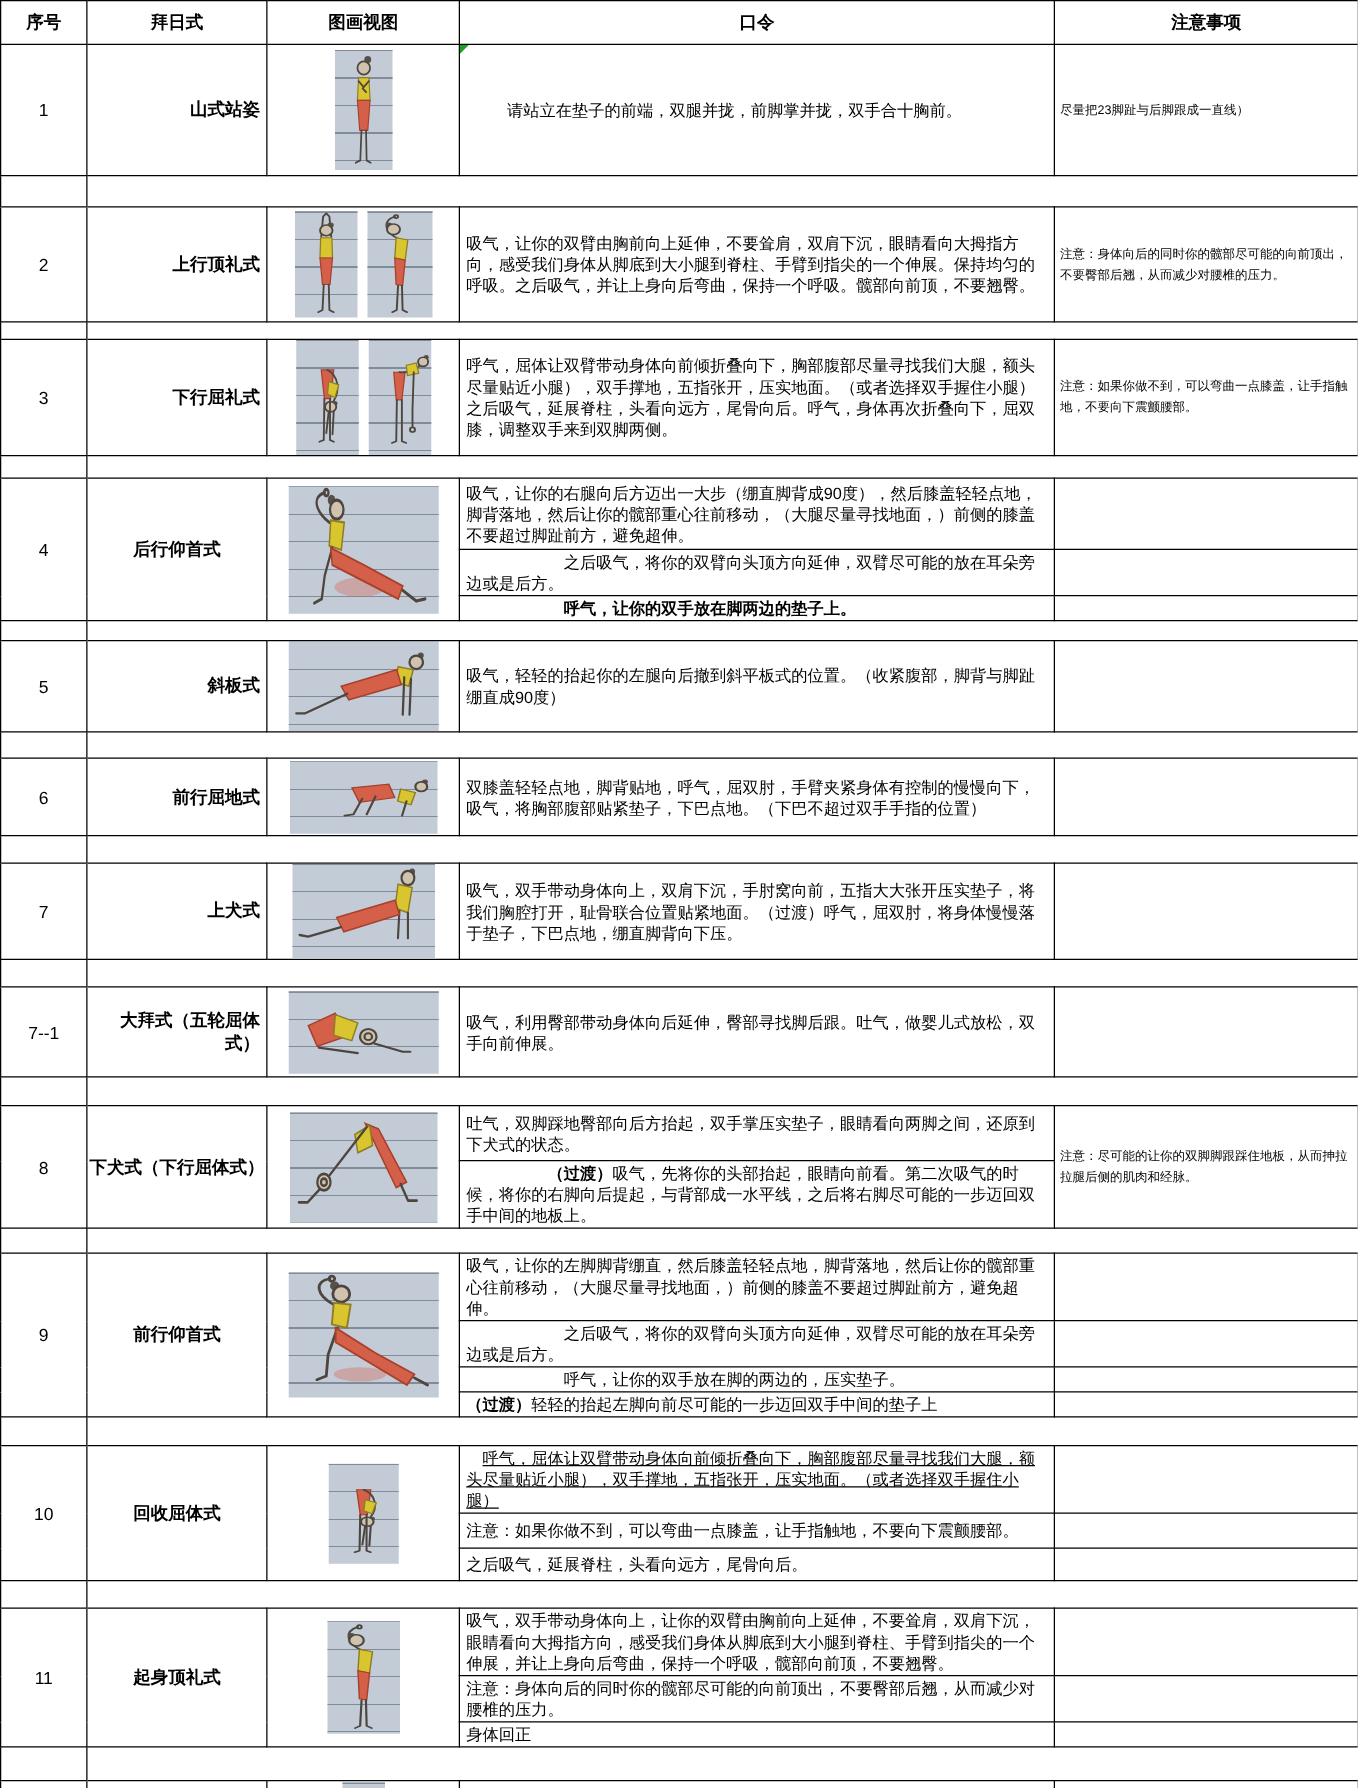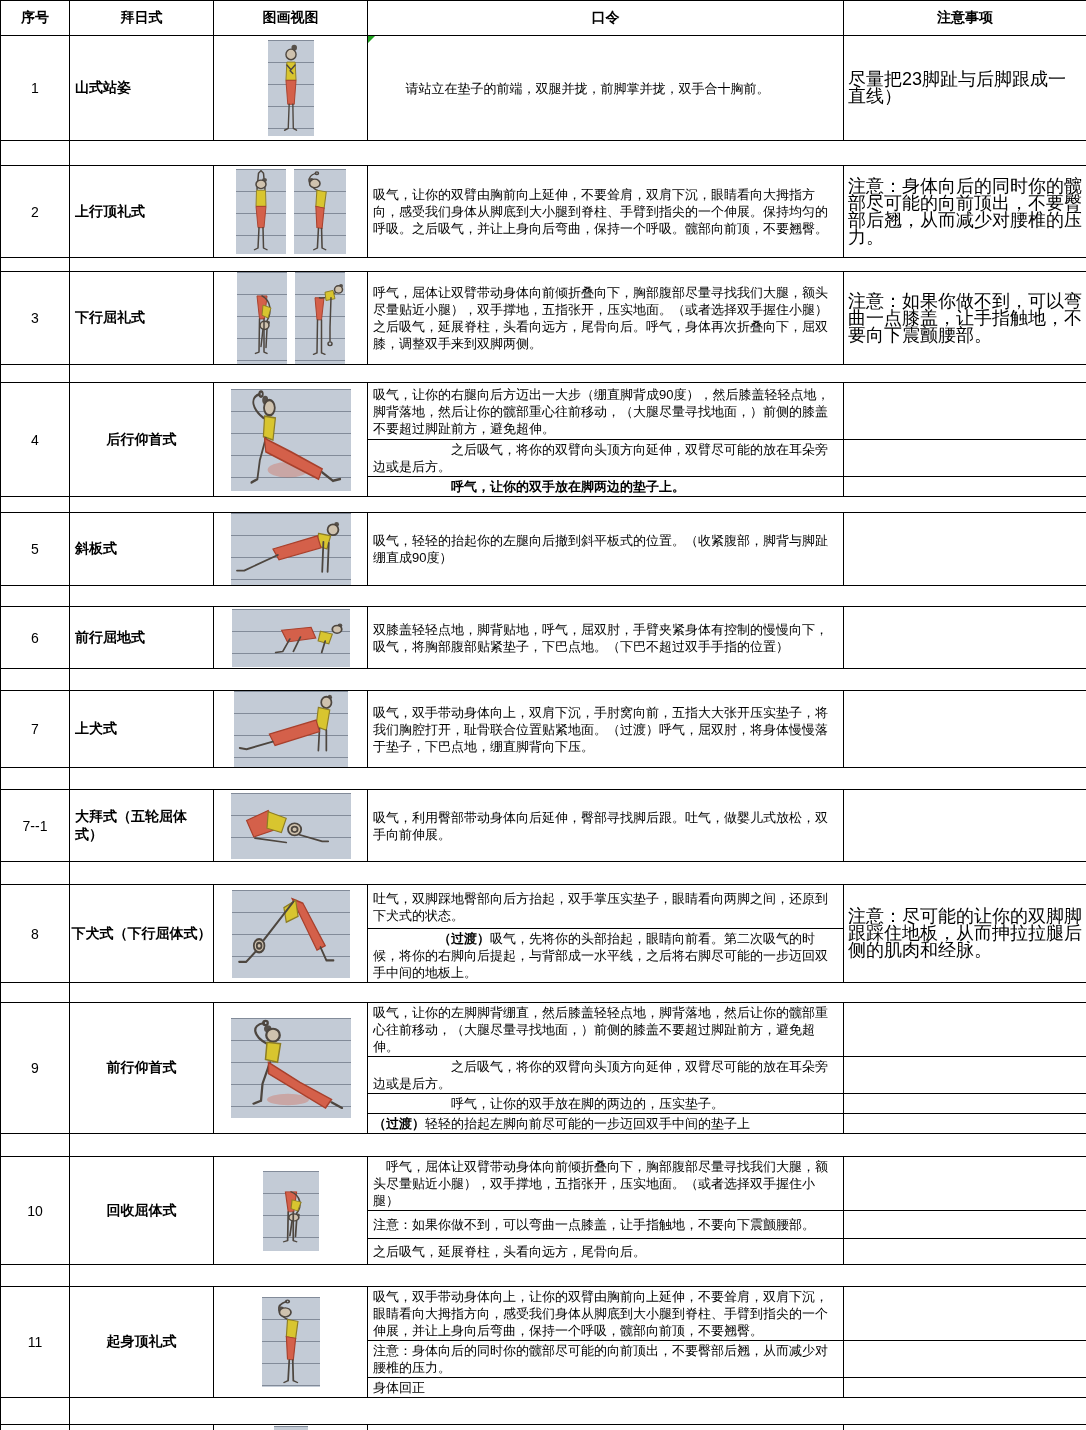--- a/index.html
+++ b/index.html
@@ -5,29 +5,29 @@
   :root{
     --paper:#c3cbd6; --grid:#828b99; --shirt:#d8c52f; --pants:#d4604a; --marker:#1fa11f;
   }
   html,body{margin:0;padding:0;background:#fff;}
   body{font-family:"Liberation Sans",sans-serif;color:#000;width:1086px;}
   table{border-collapse:collapse;table-layout:fixed;width:1086px;}
   th,td{padding:0;vertical-align:middle;overflow:hidden;}
   .bd{border:1px solid #000;}
   th{font-size:14px;font-weight:bold;text-align:center;}
   .c-no{text-align:center;font-size:14px;}
-  .c-name{font-size:14px;font-weight:bold;padding:0 5px;word-break:break-all;}
+  .c-name{font-size:14px;font-weight:bold;padding:0 5px;word-break:break-all;text-align:right;}
   .c-name.center{text-align:center;padding:0 1px;}
   .c-img{text-align:center;}
   .photo{display:inline-block;vertical-align:middle;margin:0 4px;position:relative;
          background-color:var(--paper);
          background-image:repeating-linear-gradient(to bottom, var(--grid) 0px, var(--grid) 1px, transparent 1px, transparent 22px);}
   .photo svg{position:absolute;left:0;top:0;width:100%;height:100%;}
   .c-cmd{font-size:13px;line-height:17px;padding:1px 5px;word-break:break-all;position:relative;}
-  .c-note{font-size:18px;line-height:17px;padding:1px 4px;word-break:break-all;}
+  .c-note{font-size:10px;line-height:17px;padding:1px 4px;word-break:break-all;}
   .sp-a{border-left:1px solid #000;border-right:1px solid #000;}
   .sp-b{border:none;}
   .b{font-weight:bold;}
   .err{position:absolute;top:0;left:0;width:0;height:0;
        border-top:7px solid var(--marker);border-right:7px solid transparent;}
   svg .head{fill:#cfc2ae;stroke:#4d463f;stroke-width:3px;}
   svg .hair{fill:#56504a;stroke:none;}
   svg .shirt{fill:var(--shirt);stroke:#8d7d24;stroke-width:2px;}
   svg .pants{fill:var(--pants);stroke:#a8402c;stroke-width:2px;}
   svg .ln{fill:none;stroke:#4d463f;stroke-width:3px;stroke-linecap:round;stroke-linejoin:round;}
@@ -317,21 +317,21 @@
         <td class="bd c-img" rowspan="3"><div class="photo" style="width: 56px; height: 80px;"><svg viewBox="0 0 100 200" preserveAspectRatio="none">
               <polygon class="pants" points="40,52 60,52 55,102 45,102"></polygon>
               <path class="ln" d="M50,52 C68,62 70,88 60,106"></path>
               <polygon class="shirt" points="52,72 68,78 62,100 50,94"></polygon>
               <circle class="hair" cx="62" cy="110" r="4"></circle>
               <circle class="head" cx="55" cy="116" r="9"></circle>
               <path class="ln" d="M52,124 L48,162 M60,124 L58,164"></path>
               <path class="ln" d="M45,102 L44,174 M54,102 L54,174 M44,174 L37,177 M54,174 L60,177"></path>
             </svg></div></td>
         <td class="bd c-cmd">
-          <div style="text-indent: 1em;"><span>呼气，屈体让双臂带动身体向前倾折叠向下，胸部腹部尽量寻找我们大腿，额头尽量贴近小腿），双手撑地，五指张开，压实地面。（或者选择双手握住小腿）</span></div>
+          <div style="text-indent: 1em; text-decoration: underline;"><span>呼气，屈体让双臂带动身体向前倾折叠向下，胸部腹部尽量寻找我们大腿，额头尽量贴近小腿），双手撑地，五指张开，压实地面。（或者选择双手握住小腿）</span></div>
         </td>
         <td class="bd c-note"></td>
       </tr>
       <tr style="height: 28px;">
         <td class="bd c-cmd">
           <div><span>注意：如果你做不到，可以弯曲一点膝盖，让手指触地，不要向下震颤腰部。</span></div>
         </td>
         <td class="bd c-note"></td>
       </tr>
       <tr style="height: 26px;">

